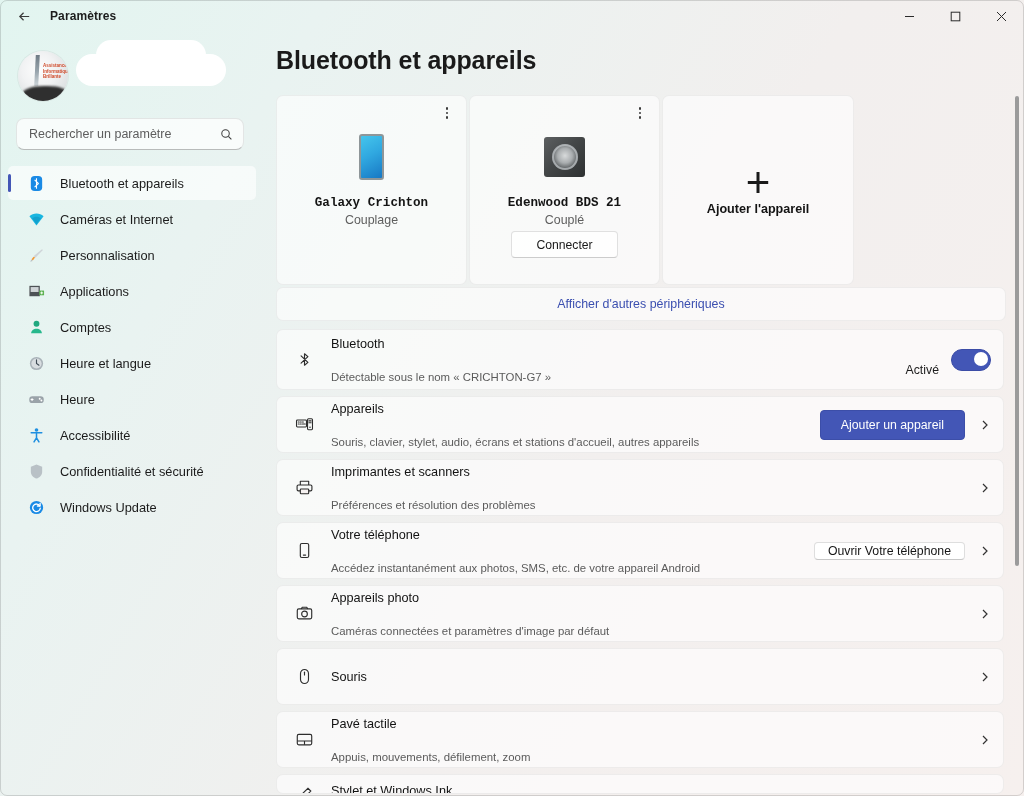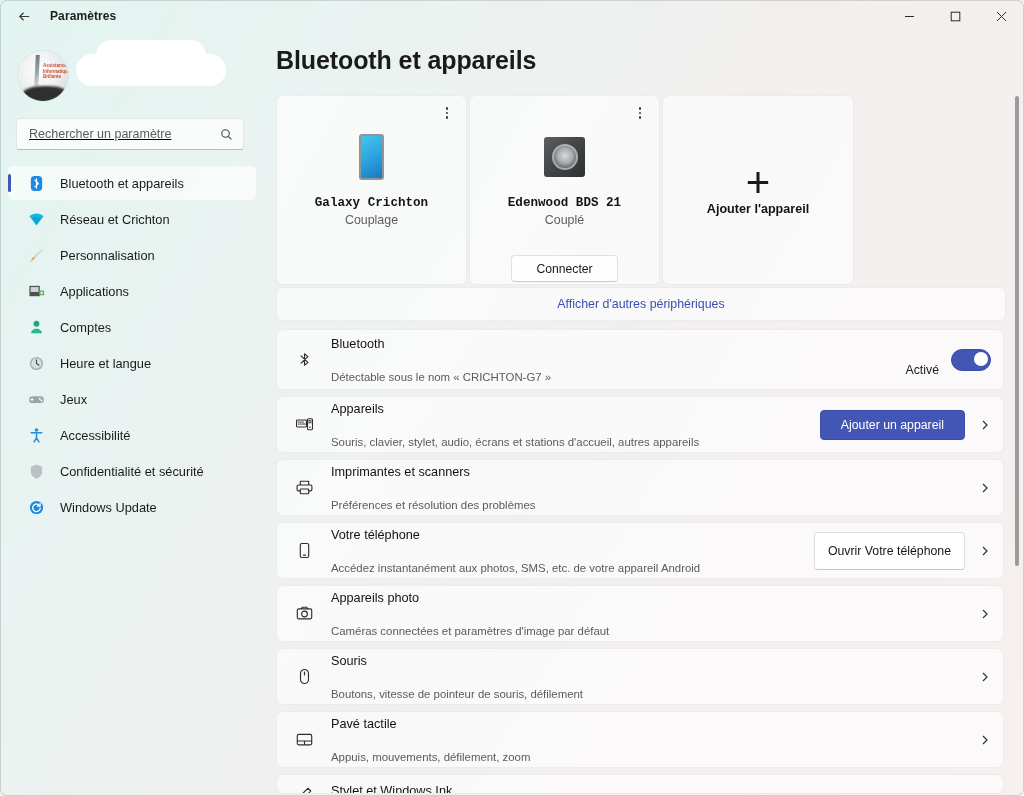--- a/index.html
+++ b/index.html
@@ -83,26 +83,25 @@
   .profile-name-blob i {
     position: absolute; background: #fff; display: block;
   }
   .profile-name-blob i:nth-child(1){ left: 20px; top: 0px;  width: 110px; height: 30px; border-radius: 28px; }
   .profile-name-blob i:nth-child(2){ left: 0px;  top: 14px; width: 150px; height: 32px; border-radius: 22px; }
   .profile-name-blob i:nth-child(3){ left: 46px; top: 4px;  width: 80px;  height: 18px; border-radius: 20px; }
 
   .search-wrap { padding: 10px 20px 0 16px; }
   .searchbox {
     display: flex; align-items: center;
-    height: 30px; border-radius: 3px;
+    height: 30px; border-radius: 8px;
     background: rgba(255,255,255,.72);
     border: 1px solid rgba(0,0,0,.09);
     border-bottom-color: rgba(0,0,0,.26);
     padding: 0 10px;
-    text-decoration: underline;
   }
   .searchbox input {
     flex: 1; border: none; outline: none; background: transparent;
     font-family: inherit; font-size: 12.5px; color: #1b1b1b;
   }
   .searchbox input::placeholder { color: #5d5d5d; }
   .searchbox .search-icon { color: #3c3c3c; display: flex; }
   .searchbox .search-icon svg { width: 13px; height: 13px; }
 
   .navlist { margin-top: 16px; padding: 0 8px 0 8px; }
@@ -164,21 +163,21 @@
     display: flex; align-items: center; justify-content: center;
   }
   .speaker-glyph .driver {
     width: 26px; height: 26px; border-radius: 50%;
     background: radial-gradient(circle at 50% 45%, #d8dadb 0%, #a9adaf 38%, #6a6e70 62%, #3b3e40 100%);
     box-shadow: inset 0 0 0 2px rgba(200,205,208,.65);
   }
   .dev-name { font-size: 12.6px; font-weight: 700; color: #141414; margin-top: 12px; font-family: Liberation Mono, monospace; }
   .dev-state { font-size: 12.4px; color: #5e5e5e; margin-top: 3px; }
   .connect-btn {
-    margin-top: 28px; height: 27px; padding: 0 24px;
+    margin-top: 4px; height: 27px; padding: 0 24px;
     border-radius: 4px; background: rgba(255,255,255,.85);
     border: 1px solid rgba(0,0,0,.12); border-bottom-color: rgba(0,0,0,.2);
     font-family: inherit; font-size: 12.2px; color: #191919;
     display: flex; align-items: center;
   }
   .plus-glyph { font-size: 42px; line-height: 38px; color: #1a1a1a; font-weight: 300; }
   .add-label { font-size: 12.6px; font-weight: 700; color: #141414; }
 
   .show-more {
     margin-top: 2px; height: 32px; width: 728px;
@@ -215,21 +214,21 @@
     position: absolute; right: 2px; top: 2px;
     width: 14px; height: 14px; border-radius: 50%; background: #fff;
   }
   .btn-accent {
     height: 30px; padding: 0 20px; border-radius: 4px;
     background: #4356b6; border: 1px solid #3c4ea8;
     color: #fff; font-family: inherit; font-size: 12.3px;
     display: flex; align-items: center;
   }
   .btn-plain {
-    height: 38px; padding: 0 13px; border-radius: 4px;
+    height: 18px; padding: 0 13px; border-radius: 4px;
     background: rgba(255,255,255,.88); border: 1px solid rgba(0,0,0,.13);
     border-bottom-color: rgba(0,0,0,.22);
     color: #161616; font-family: inherit; font-size: 12.3px;
     display: flex; align-items: center;
   }
   .chev { color: #333; display: flex; align-items: center; margin-left: 2px; }
   .chev svg { width: 12px; height: 12px; }
 
   .srow.clipped {
     height: 20px; overflow: hidden; align-items: flex-start; padding-top: 10px;
@@ -325,21 +324,21 @@
         <span class="nav-label">Bluetooth et appareils</span>
       </div>
 
       <div class="navitem">
         <span class="nav-ico">
           <svg viewBox="0 0 18 18">
               <path d="M1.5 5.5C3.6 3.6 6.2 2.6 9 2.6s5.4 1 7.5 2.9L9 15.3z" fill="#19b6e0"></path>
               <path d="M4.4 7.8C5.7 6.6 7.3 6 9 6s3.3.6 4.6 1.8L9 14z" fill="#0d8fc0" opacity=".55"></path>
             </svg>
         </span>
-        <span class="nav-label">Réseau et Crichton</span>
+        <span class="nav-label">Caméras et Internet</span>
       </div>
 
       <div class="navitem">
         <span class="nav-ico">
           <svg viewBox="0 0 18 18">
               <path d="M14.8 2.3l1 1-8 8-1.6-.6.6-1.6z" fill="#cfd4d8"></path>
               <path d="M5.9 10.4l1.6.6-2.4 3.3-1.4-1.4z" fill="#f09a38"></path>
               <path d="M3.5 13.3l1.4 1.4-2.5.9z" fill="#b5bcc2"></path>
             </svg>
         </span>
@@ -381,21 +380,21 @@
 
       <div class="navitem">
         <span class="nav-ico">
           <svg viewBox="0 0 18 18">
               <rect x="1.3" y="5.6" width="15.4" height="7.2" rx="3.4" fill="#9aa3a9"></rect>
               <circle cx="12.4" cy="8.2" r="1" fill="#fff"></circle>
               <circle cx="14.2" cy="10.1" r="1" fill="#fff"></circle>
               <path d="M4.3 7.6v3M2.8 9.1h3" stroke="#fff" stroke-width="1.1"></path>
             </svg>
         </span>
-        <span class="nav-label">Jeux</span>
+        <span class="nav-label">Heure</span>
       </div>
 
       <div class="navitem">
         <span class="nav-ico">
           <svg viewBox="0 0 18 18">
               <circle cx="9" cy="3.2" r="1.9" fill="#1f8fe0"></circle>
               <path d="M3.4 6.2h11.2M9 6.2v5.2M9 11.4l-2.6 4.4M9 11.4l2.6 4.4" stroke="#1f8fe0" stroke-width="1.6" fill="none" stroke-linecap="round"></path>
             </svg>
         </span>
         <span class="nav-label">Accessibilité</span>
@@ -583,21 +582,20 @@
 
         <div class="srow">
           <span class="row-ico">
             <svg viewBox="0 0 20 20" fill="none" stroke="currentColor" stroke-width="1.2">
               <rect x="5.8" y="2.6" width="8.4" height="14.8" rx="4.2"></rect>
                 <path d="M10 5.4v3" stroke-linecap="round"></path>
             </svg>
           </span>
           <div class="row-txt">
             <div class="row-title">Souris</div>
-            <div class="row-sub">Boutons, vitesse de pointeur de souris, défilement</div>
           </div>
           <div class="row-right">
             <span class="chev">
               <svg viewBox="0 0 12 12" fill="none" stroke="currentColor" stroke-width="1.2">
                   <path d="M4 2l4 4-4 4"></path>
                 </svg>
             </span>
           </div>
         </div>
 

